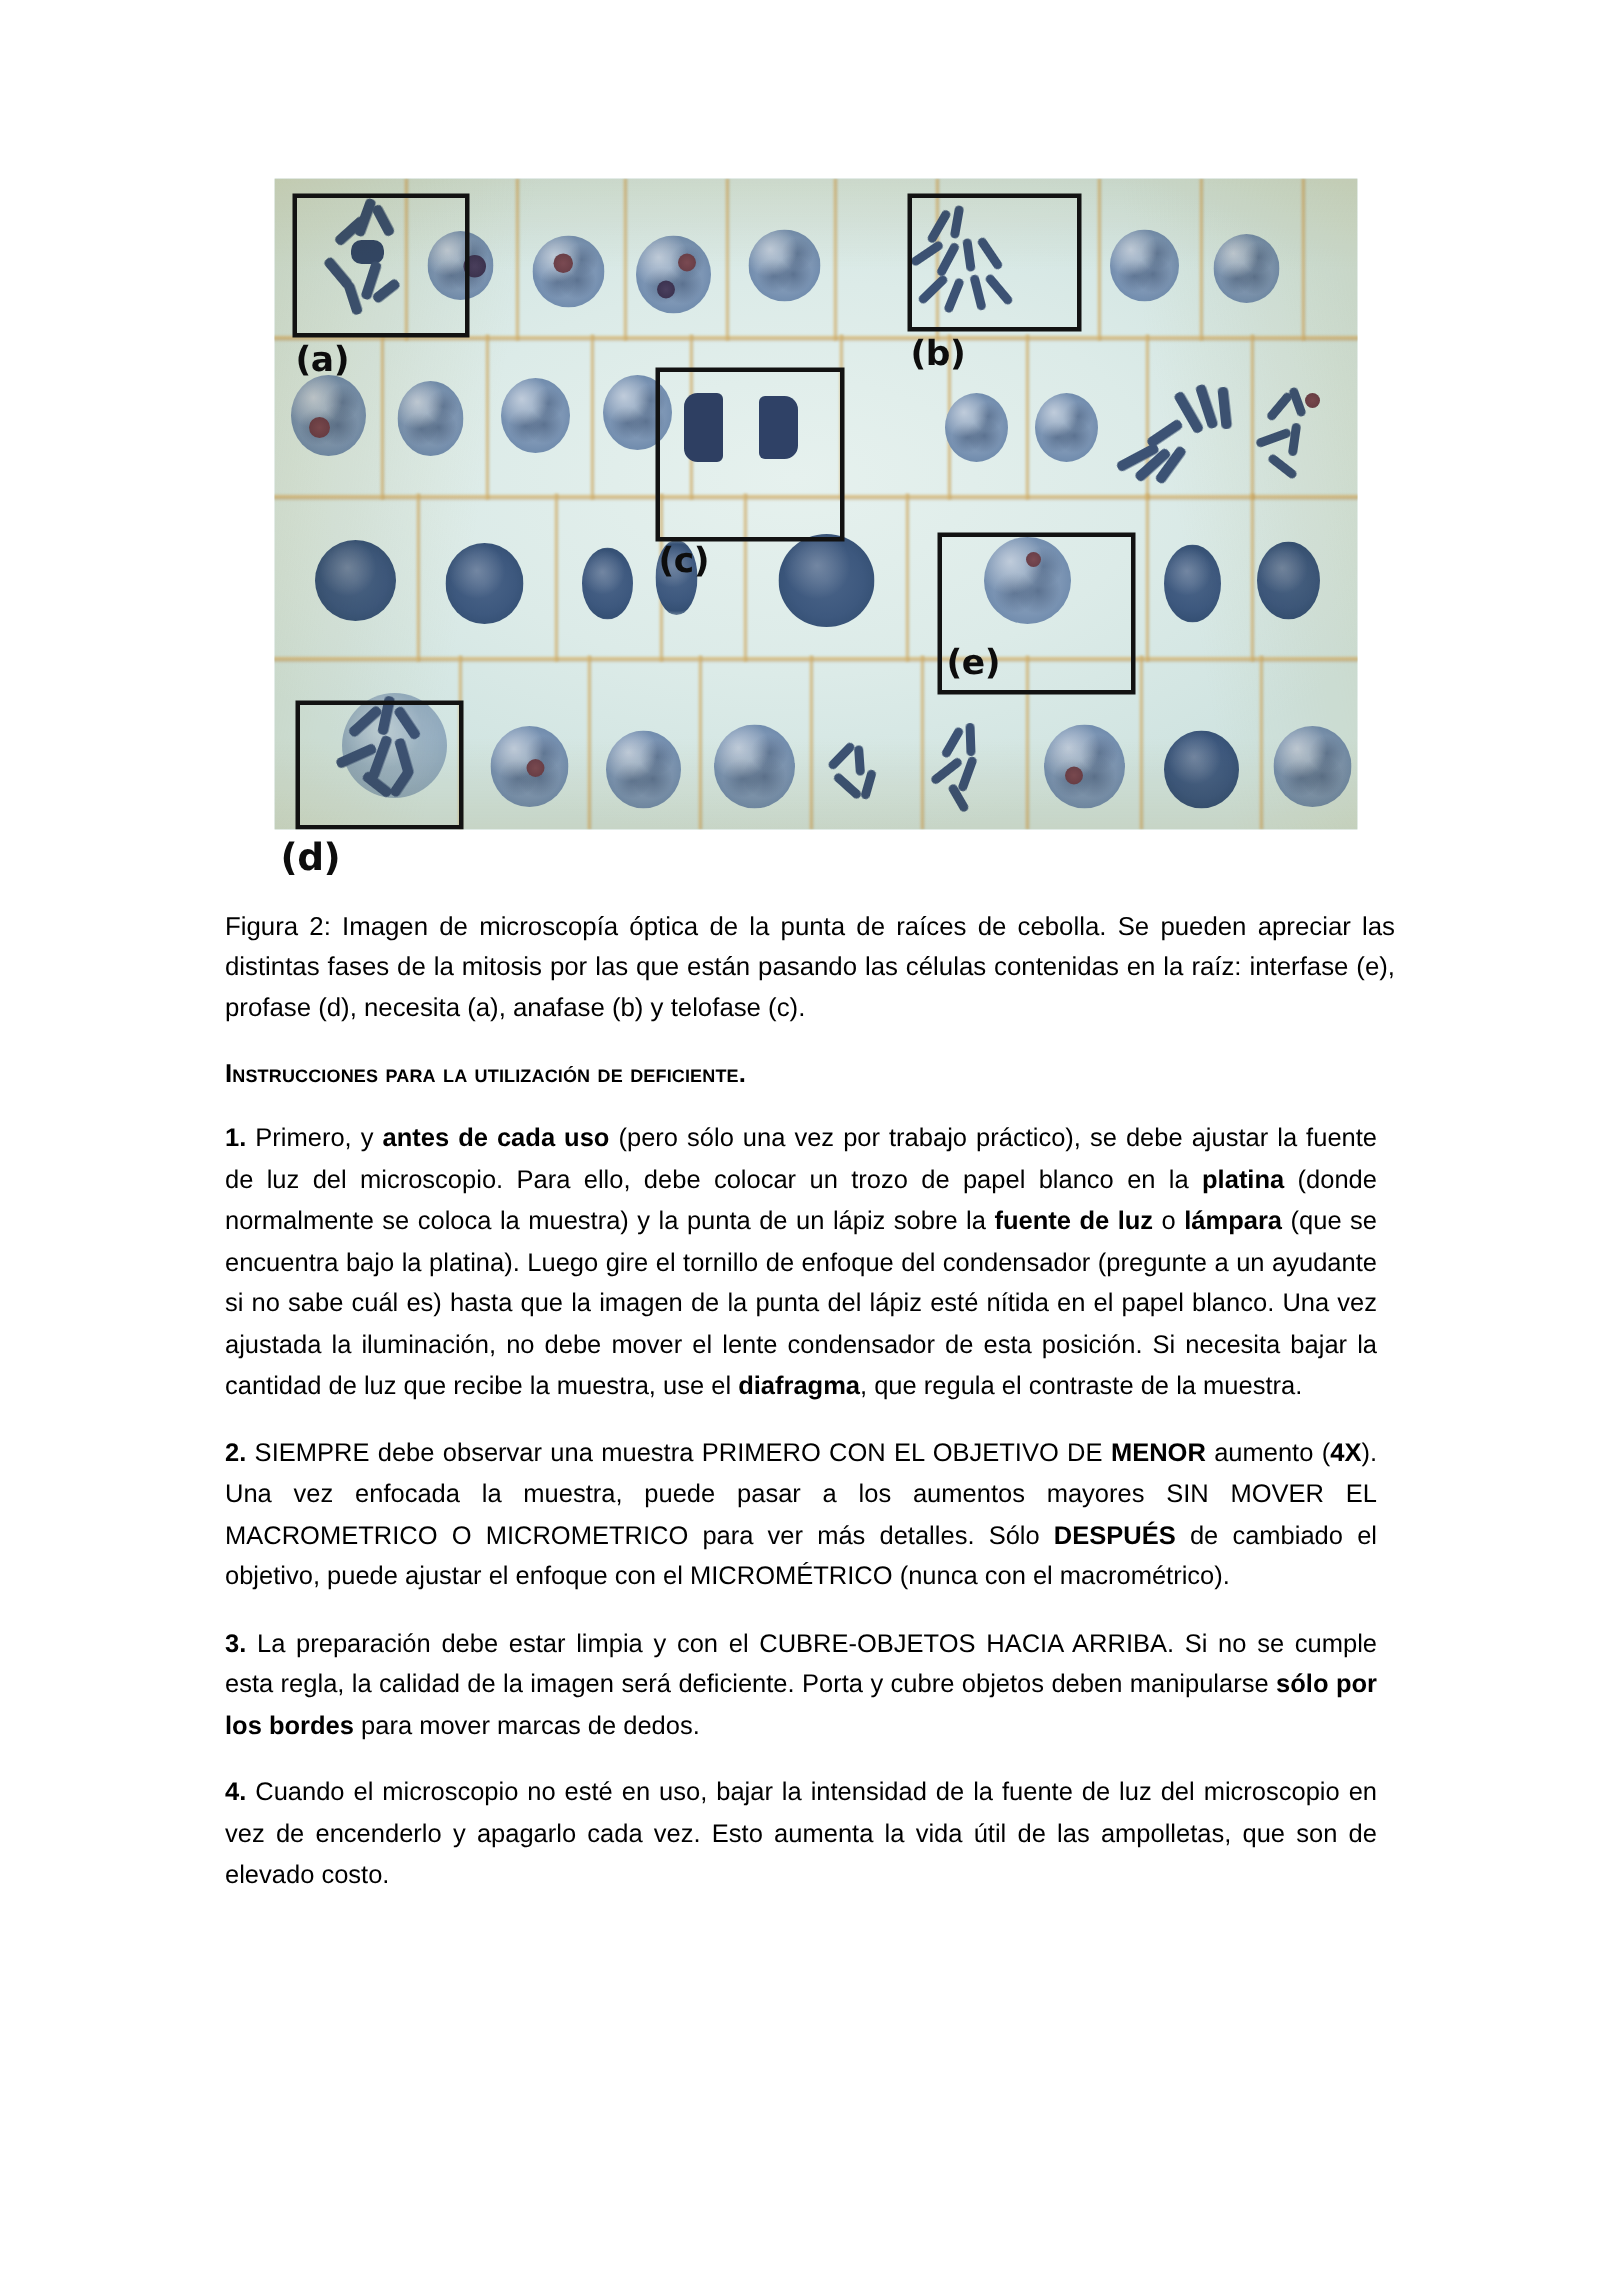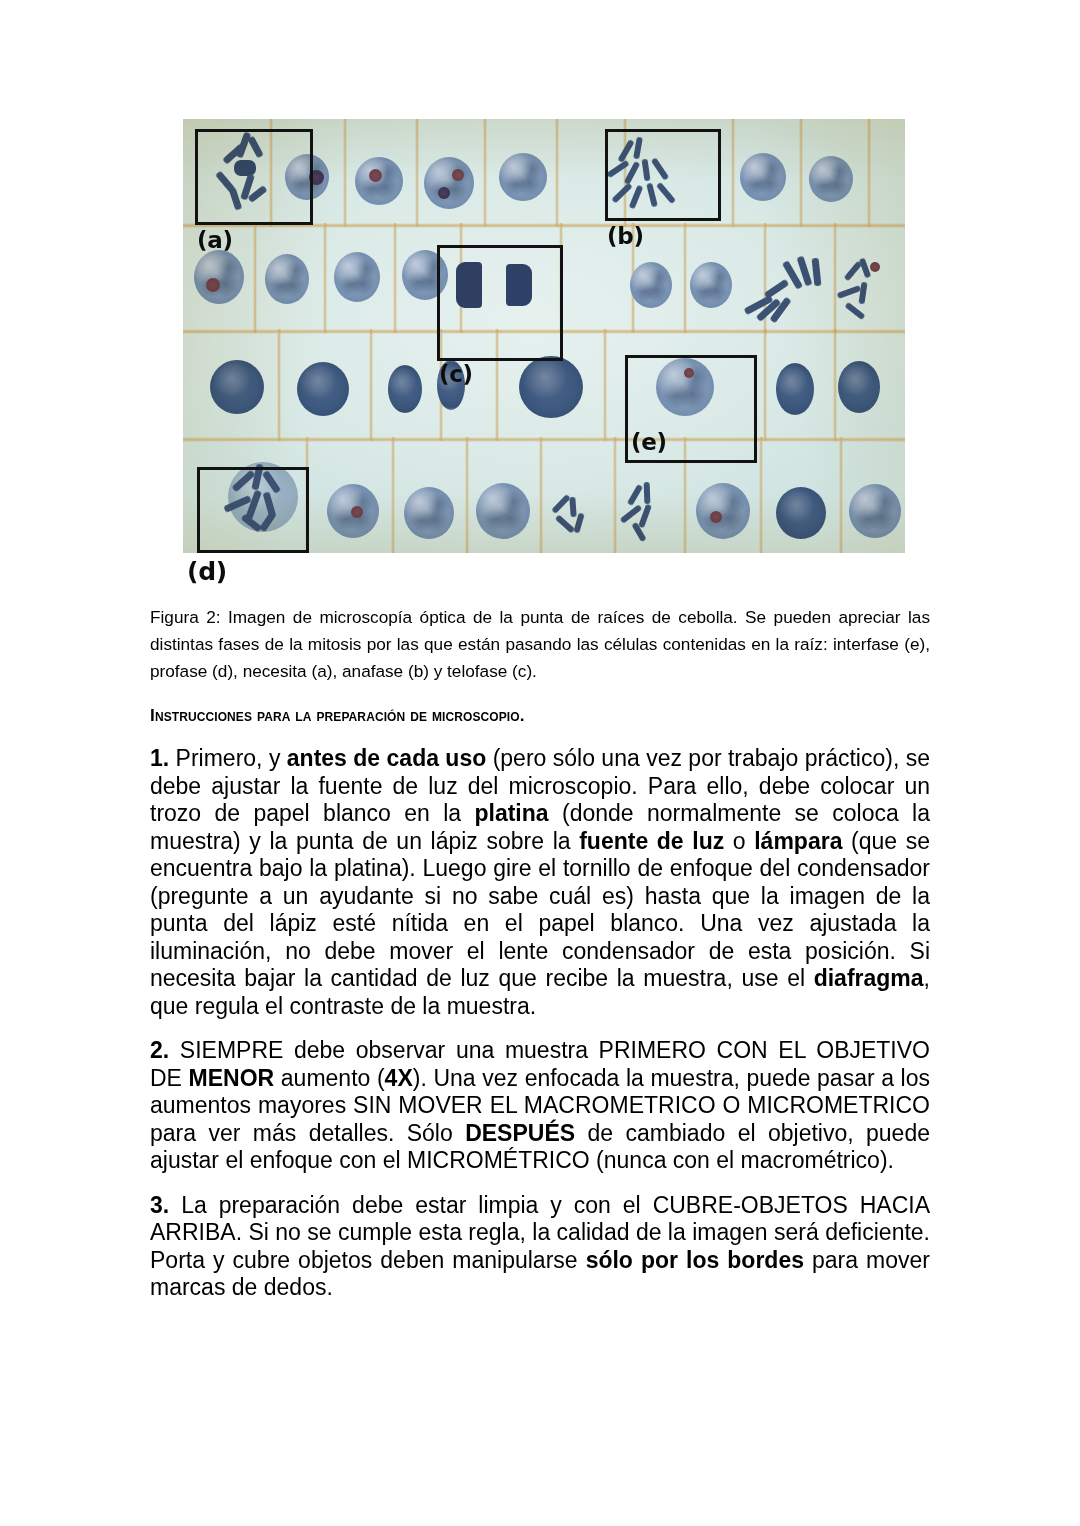--- a/index.html
+++ b/index.html
@@ -156,25 +156,25 @@
   }
   .section-heading {
     font-size: 17.2px;
     font-weight: bold;
     font-variant: small-caps;
     letter-spacing: 0.1px;
     margin: 0 0 18px 0;
     line-height: 24px;
   }
   p.para {
-    font-size: 23px;
+    font-size: 17px;
     line-height: 27.5px;
     text-align: justify;
     text-justify: inter-word;
-    margin: 0 0 17px 0;
+    margin: 0 12px 17px 0;
   }
   p.para:last-child { margin-bottom: 0; }
   .b { font-weight: bold; }
 </style>
 </head>
 <body>
 
 <div class="page">
 
   <div class="figure-wrap">
@@ -361,25 +361,26 @@
       <span class="hl-label" style="left:448px; top:312px;">(e)</span>
     </div>
 
     <span class="hl-label outside" style="position:absolute; left:4px; top:440px;">(d)</span>
   </div>
 
   <div class="body-text">
 
     <p class="caption">Figura 2: Imagen de microscopía óptica de la punta de raíces de cebolla. Se pueden apreciar las distintas fases de la mitosis por las que están pasando las células contenidas en la raíz: interfase (e), profase (d), necesita (a), anafase (b) y telofase (c).</p>
 
-    <h2 class="section-heading">Instrucciones para la preparación de microscopio.</h2>
+    <h2 class="section-heading">Instrucciones para la utilización de deficiente.</h2>
 
     <p class="para"><span class="b">1.</span><span><span> Primero, y </span><span class="b">antes de cada uso</span><span> (pero sólo una vez por trabajo práctico), se debe ajustar la fuente de luz del microscopio. Para ello, debe colocar un trozo de papel blanco en la </span><span class="b">platina</span><span> (donde normalmente se coloca la muestra) y la punta de un lápiz sobre la </span><span class="b">fuente de luz</span><span> o </span><span class="b">lámpara</span><span> (que se encuentra bajo la platina). Luego gire el tornillo de enfoque del condensador (pregunte a un ayudante si no sabe cuál es) hasta que la imagen de la punta del lápiz esté nítida en el papel blanco. Una vez ajustada la iluminación, no debe mover el lente condensador de esta posición. Si necesita bajar la cantidad de luz que recibe la muestra, use el </span><span class="b">diafragma</span><span>, que regula el contraste de la muestra.</span></span></p>
 
     <p class="para"><span class="b">2.</span><span><span> SIEMPRE debe observar una muestra PRIMERO CON EL OBJETIVO DE </span><span class="b">MENOR</span><span> aumento (</span><span class="b">4X</span><span>). Una vez enfocada la muestra, puede pasar a los aumentos mayores SIN MOVER EL MACROMETRICO O MICROMETRICO para ver más detalles. Sólo </span><span class="b">DESPUÉS</span><span> de cambiado el objetivo, puede ajustar el enfoque con el MICROMÉTRICO (nunca con el macrométrico).</span></span></p>
 
     <p class="para"><span class="b">3.</span><span><span> La preparación debe estar limpia y con el CUBRE-OBJETOS HACIA ARRIBA. Si no se cumple esta regla, la calidad de la imagen será deficiente. Porta y cubre objetos deben manipularse </span><span class="b">sólo por los bordes</span><span> para mover marcas de dedos.</span></span></p>
 
+    <p class="para"><span class="b">4.</span><span><span> Cuando el microscopio no esté en uso, bajar la intensidad de la fuente de luz del microscopio en vez de encenderlo y apagarlo cada vez. Esto aumenta la vida útil de las ampolletas, que son de elevado costo.</span></span></p>
 
 
   </div>
 
 </div>
 
 </body></html>

